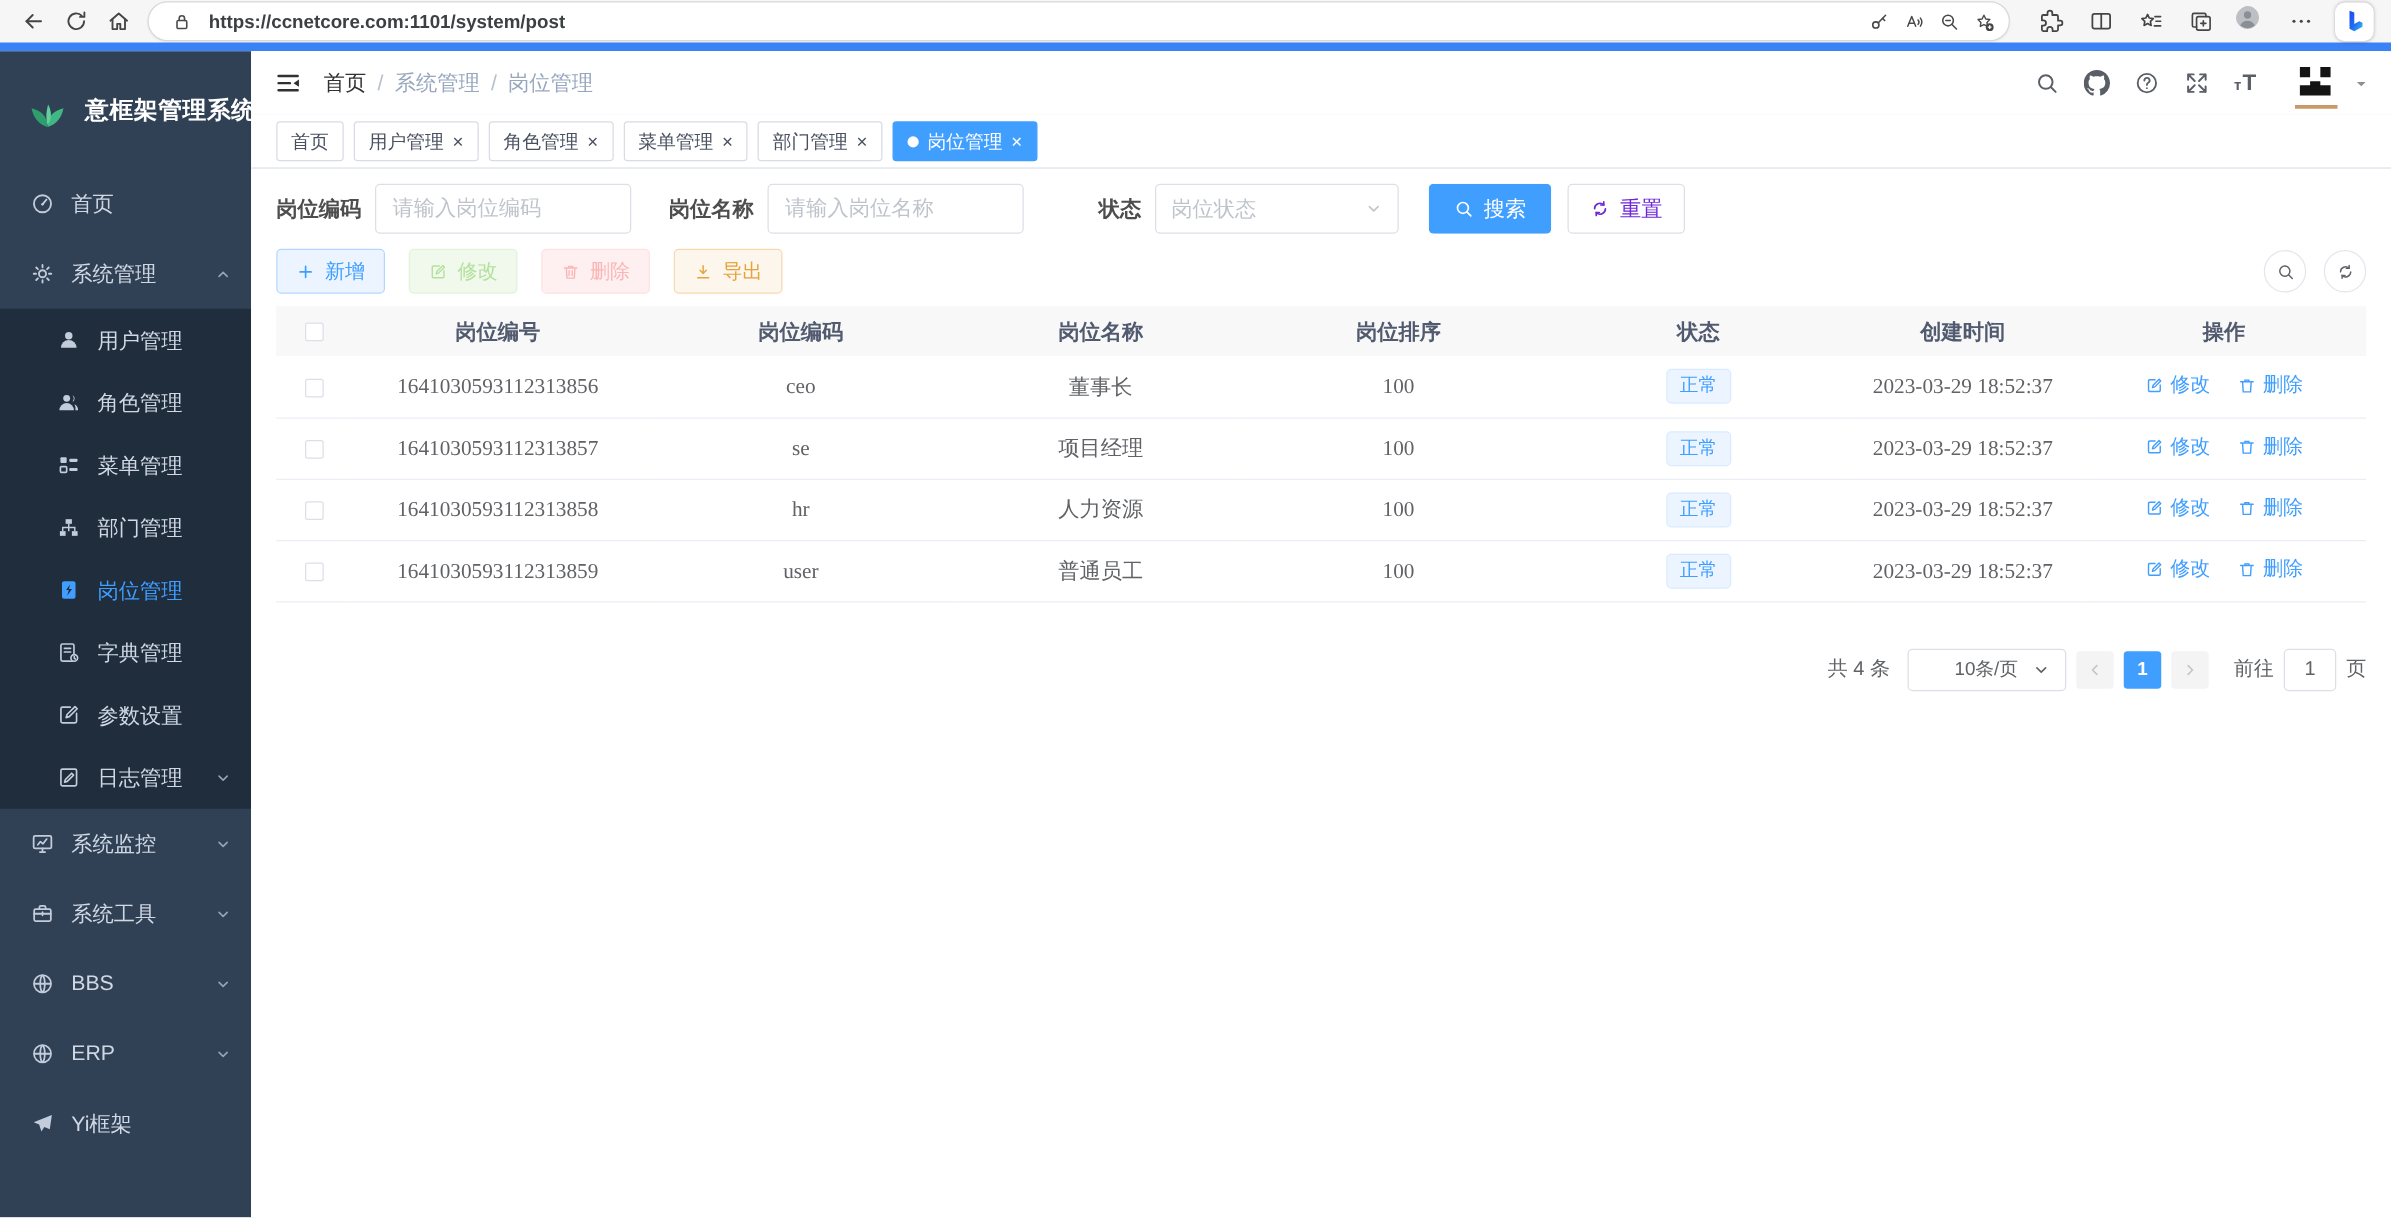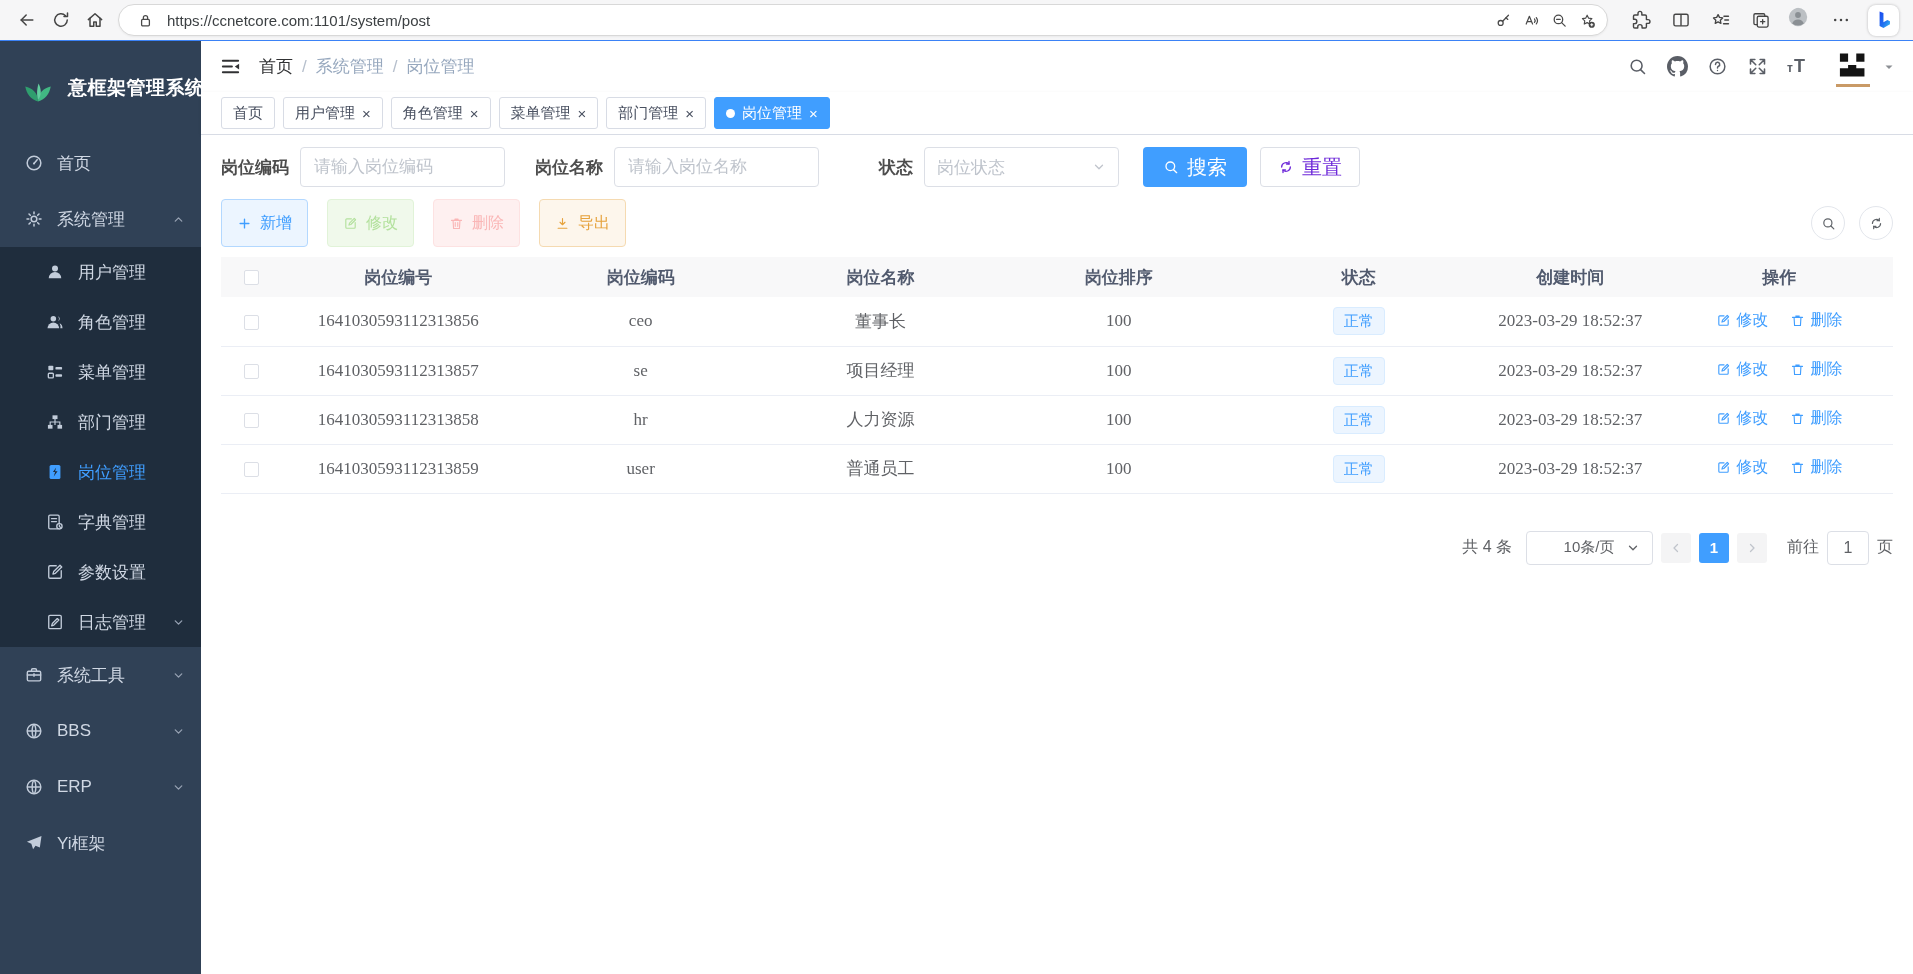--- a/index.html
+++ b/index.html
@@ -1,22 +1,22 @@
 <!DOCTYPE html>
 <html><head>
 <meta charset="utf-8">
 <style>
   * { margin:0; padding:0; box-sizing:border-box; }
   body { font-family:"Liberation Sans","DejaVu Sans",sans-serif; background:#e8e8e8; }
   .screen { width:1913px; height:974px; background:#fff; overflow:hidden; display:flex; flex-direction:column; }
   svg { display:block; }
 
   
-  .browser-bar { height:41px; flex:0 0 41px; background:#f6f6f7; border-bottom:1px solid #3b82f6;
-                 display:flex; align-items:center; padding:0 10px; }
+  .browser-bar { height:41px; flex:0 0 41px; background:#f6f6f7; border-bottom:7px solid #3b82f6;
+                 display:flex; align-items:center; padding:0 10px;font-weight:bold; }
   .bbtn { width:34px; height:34px; border:none; background:transparent; border-radius:6px; color:#454545;
           display:flex; align-items:center; justify-content:center; cursor:pointer; flex:0 0 auto; }
   .bbtn svg { width:20px; height:20px; }
   .omnibox { flex:1; height:32px; margin:0 12px 0 6px; background:#fff; border:1px solid #d8d8d8; border-radius:16px;
              box-shadow:0 1px 2px rgba(0,0,0,.05); display:flex; align-items:center; padding:0 6px 0 12px; min-width:0; }
   .o-ic { width:28px; height:28px; border-radius:50%; color:#4a4a4a; display:flex; align-items:center; justify-content:center; flex:0 0 auto; }
   .o-ic svg { width:17px; height:17px; }
   .url-text { flex:1; font-size:15px; color:#3c4043; margin-left:8px; white-space:nowrap; overflow:hidden; }
   .browser-actions { display:flex; align-items:center; gap:6px; padding:0 4px; color:#454545; }
   .avatar-circ { width:26px; height:26px; border-radius:50%; overflow:hidden; }
@@ -76,28 +76,28 @@
   .filters { margin-top:12px; display:flex; align-items:center; }
   .fgroup { display:flex; align-items:center; }
   .f-label { font-size:17px; font-weight:700; color:#4d4d4d; margin-right:11px; white-space:nowrap; }
   .f-input { width:205px; height:40px; border:1px solid #dcdfe6; border-radius:4px; padding:0 13px;
              font-size:17px; color:#606266; outline:none; }
   .f-input::placeholder { color:#bfc4cc; }
   .f-select { width:195px; height:40px; border:1px solid #dcdfe6; border-radius:4px; display:flex; align-items:center;
               padding:0 12px; color:#bfc4cc; font-size:17px; cursor:pointer; background:#fff; }
   .f-select .sel-chev { margin-left:auto; color:#c0c4cc; }
   .sel-chev svg { width:14px; height:14px; }
-  .btn { height:40px; border-radius:4px; font-size:20px; display:inline-flex; align-items:center; gap:8px;
+  .btn { height:40px; border-radius:4px; font-size:17px; display:inline-flex; align-items:center; gap:8px;
          cursor:pointer; border:1px solid transparent; }
   .btn svg { width:16px; height:16px; }
   .btn-search { background:#409eff; color:#fff; padding:0 19px; margin-left:24px; }
   .btn-reset { background:#fff; color:#6d28d9; border-color:#dcdfe6; padding:0 17px; margin-left:13px; }
 
   .toolbar { margin-top:12px; display:flex; align-items:center; gap:19px; }
-  .tbtn { height:48px; padding:0 15px; border-radius:4px; font-size:16px; display:inline-flex; align-items:center;
+  .tbtn { height:36px; padding:0 15px; border-radius:4px; font-size:16px; display:inline-flex; align-items:center;
           gap:8px; cursor:pointer; }
   .tbtn svg { width:15px; height:15px; }
   .tb-add { background:#ecf5ff; border:1px solid #b3d8ff; color:#409eff; }
   .tb-edit { background:#f0f9eb; border:1px solid #e1f3d8; color:#b3e19d; }
   .tb-del  { background:#fef0f0; border:1px solid #fde2e2; color:#fab6b6; }
   .tb-exp  { background:#fdf6ec; border:1px solid #f5dab1; color:#e6a23c; }
   .tool-right { margin-left:auto; display:flex; gap:14px; }
   .circ { width:34px; height:34px; border-radius:50%; border:1px solid #e3e6ec; background:#fff; color:#5f6368;
           display:flex; align-items:center; justify-content:center; cursor:pointer; }
   .circ svg { width:15px; height:15px; }
@@ -371,20 +371,35 @@
             </span>
           <span>日志管理</span>
           <span class="chev">
               <svg viewBox="0 0 24 24" fill="none" stroke="currentColor" stroke-width="2.4" stroke-linecap="round" stroke-linejoin="round">
                 <path d="M6 9l6 6 6-6"></path>
               </svg>
             </span>
         </div>
       </div>
 
+      <div class="mi">
+        <span class="ic">
+            <svg viewBox="0 0 24 24" fill="none" stroke="currentColor" stroke-width="1.7" stroke-linecap="round" stroke-linejoin="round">
+              <rect x="3.5" y="4.5" width="17" height="12" rx="1.5"></rect>
+              <path d="M7.5 13l2.5-3 2.5 2 3.5-4.5"></path>
+              <path d="M9.5 20h5M12 16.5V20"></path>
+            </svg>
+          </span>
+        <span>系统监控</span>
+        <span class="chev">
+            <svg viewBox="0 0 24 24" fill="none" stroke="currentColor" stroke-width="2.4" stroke-linecap="round" stroke-linejoin="round">
+              <path d="M6 9l6 6 6-6"></path>
+            </svg>
+          </span>
+      </div>
       <div class="mi">
         <span class="ic">
             <svg viewBox="0 0 24 24" fill="none" stroke="currentColor" stroke-width="1.7" stroke-linecap="round" stroke-linejoin="round">
               <rect x="4" y="7.5" width="16" height="11.5" rx="1.5"></rect>
               <path d="M9 7.5V6a1.5 1.5 0 0 1 1.5-1.5h3A1.5 1.5 0 0 1 15 6v1.5M4 12h16M12 10.5v3"></path>
             </svg>
           </span>
         <span>系统工具</span>
         <span class="chev">
             <svg viewBox="0 0 24 24" fill="none" stroke="currentColor" stroke-width="2.4" stroke-linecap="round" stroke-linejoin="round">

